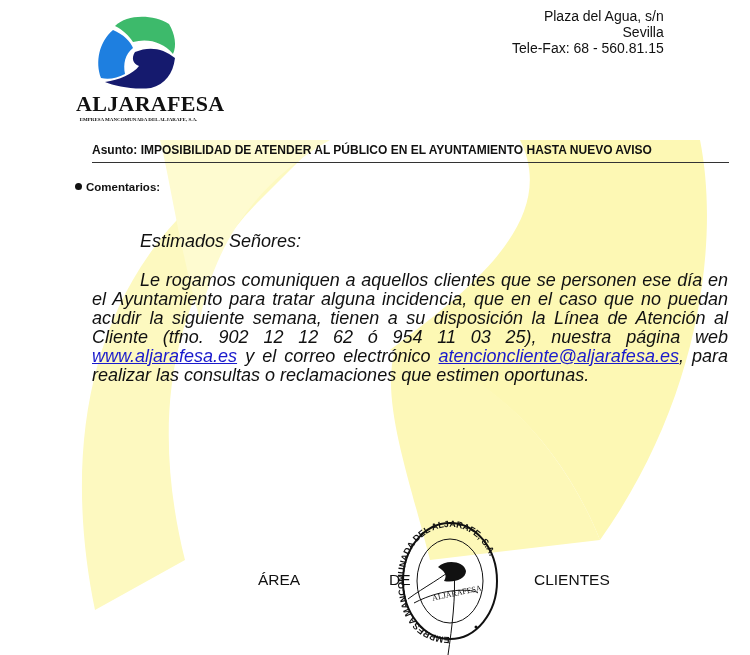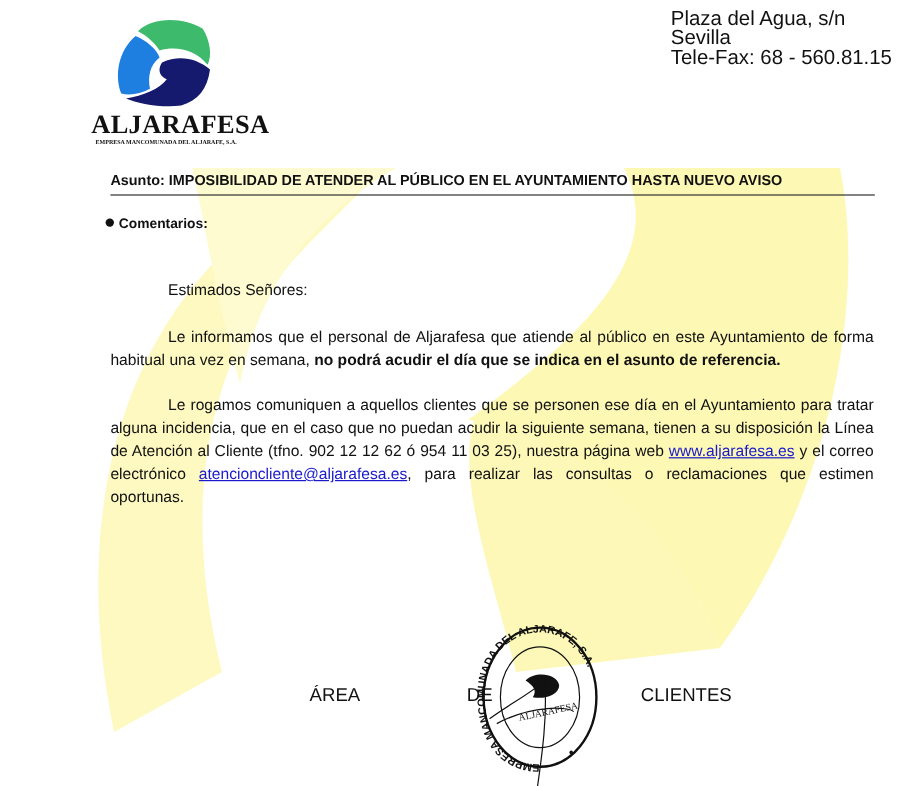--- a/index.html
+++ b/index.html
@@ -13,36 +13,36 @@
   .logo svg { position: absolute; left: 17px; top: 0; }
   .logo-name {
     position: absolute; left: 0; top: 79px; width: 125px; text-align: center;
     font-family: "Liberation Serif", serif; font-weight: bold; font-size: 22px; letter-spacing: 0.3px; color: #111;
   }
   .logo-sub {
     position: absolute; left: 0; top: 105px; width: 125px; text-align: center;
     font-family: "Liberation Serif", serif; font-weight: bold; font-size: 5px; color: #111; white-space: nowrap;
   }
   .address {
-    position: absolute; left: 559px; top: 8px; z-index: 1;
-    font-size: 17px; line-height: 16px; color: #111;
+    position: absolute; left: 512px; top: 8px; z-index: 1;
+    font-size: 14px; line-height: 16px; color: #111; text-align: right;
   }
   .subject {
     position: absolute; left: 92px; top: 143px; width: 637px; z-index: 1;
     font-size: 12px; font-weight: bold; color: #111; white-space: nowrap;
     border-bottom: 1.5px solid #333; padding-bottom: 5px;
   }
   .comments {
-    position: absolute; left: 88px; top: 181px; z-index: 1;
+    position: absolute; left: 75px; top: 181px; z-index: 1;
     font-size: 11.5px; font-weight: bold; color: #111;
   }
   .comments .bullet { display: inline-block; width: 7px; height: 7px; border-radius: 50%; background: #111; margin-right: 4px; vertical-align: 1px; }
   .body {
     position: absolute; left: 92px; top: 232px; width: 636px; z-index: 1;
-    font-size: 13px; line-height: 19px; color: #111;
+    font-size: 18px; line-height: 19px; color: #111; font-style: italic;
   }
   .body p { margin: 0 0 19px 0; text-align: justify; text-indent: 48px; }
   .body p.greet { margin-bottom: 20px; }
   .body b { font-weight: bold; }
   .body a { color: #1a1acc; text-decoration: underline; }
   .sign {
     position: absolute; top: 571px; z-index: 1; font-size: 15.5px; color: #111; margin-left: 22px;
   }
   .stamp { position: absolute; left: 394px; top: 517px; z-index: 2; }
 </style>
@@ -79,21 +79,20 @@
   <span>Asunto:</span>
   <span>IMPOSIBILIDAD DE ATENDER AL PÚBLICO EN EL AYUNTAMIENTO HASTA NUEVO AVISO</span>
 </div>
 
 <div class="comments">
   <span class="bullet"></span><span>Comentarios:</span>
 </div>
 
 <div class="body">
   <p class="greet">Estimados Señores:</p>
-  <p><span>Le informamos que el personal de Aljarafesa que atiende al público en este Ayuntamiento de forma habitual una vez en semana, </span><b>no podrá acudir el día que se indica en el asunto de referencia.</b></p>
   <p><span>Le rogamos comuniquen a aquellos clientes que se personen ese día en el Ayuntamiento para tratar alguna incidencia, que en el caso que no puedan acudir la siguiente semana, tienen a su disposición la Línea de Atención al Cliente (tfno. 902 12 12 62 ó 954 11 03 25), nuestra página web </span><a href="#">www.aljarafesa.es</a><span> y el correo electrónico </span><a href="#">atencioncliente@aljarafesa.es</a><span>, para realizar las consultas o reclamaciones que estimen oportunas.</span></p>
 </div>
 
 <div class="sign" style="left:236px;">ÁREA</div>
 <div class="sign" style="left:367px;">DE</div>
 <div class="sign" style="left:512px;">CLIENTES</div>
 
 <svg class="stamp" width="112" height="138" viewBox="0 0 112 138">
   <defs>
     <path id="ring" d="M56 120 C 20 120, 10 88, 10 62 C 10 32, 30 10, 56 10 C 82 10, 100 34, 100 62 C 100 86, 92 106, 78 116"></path>

